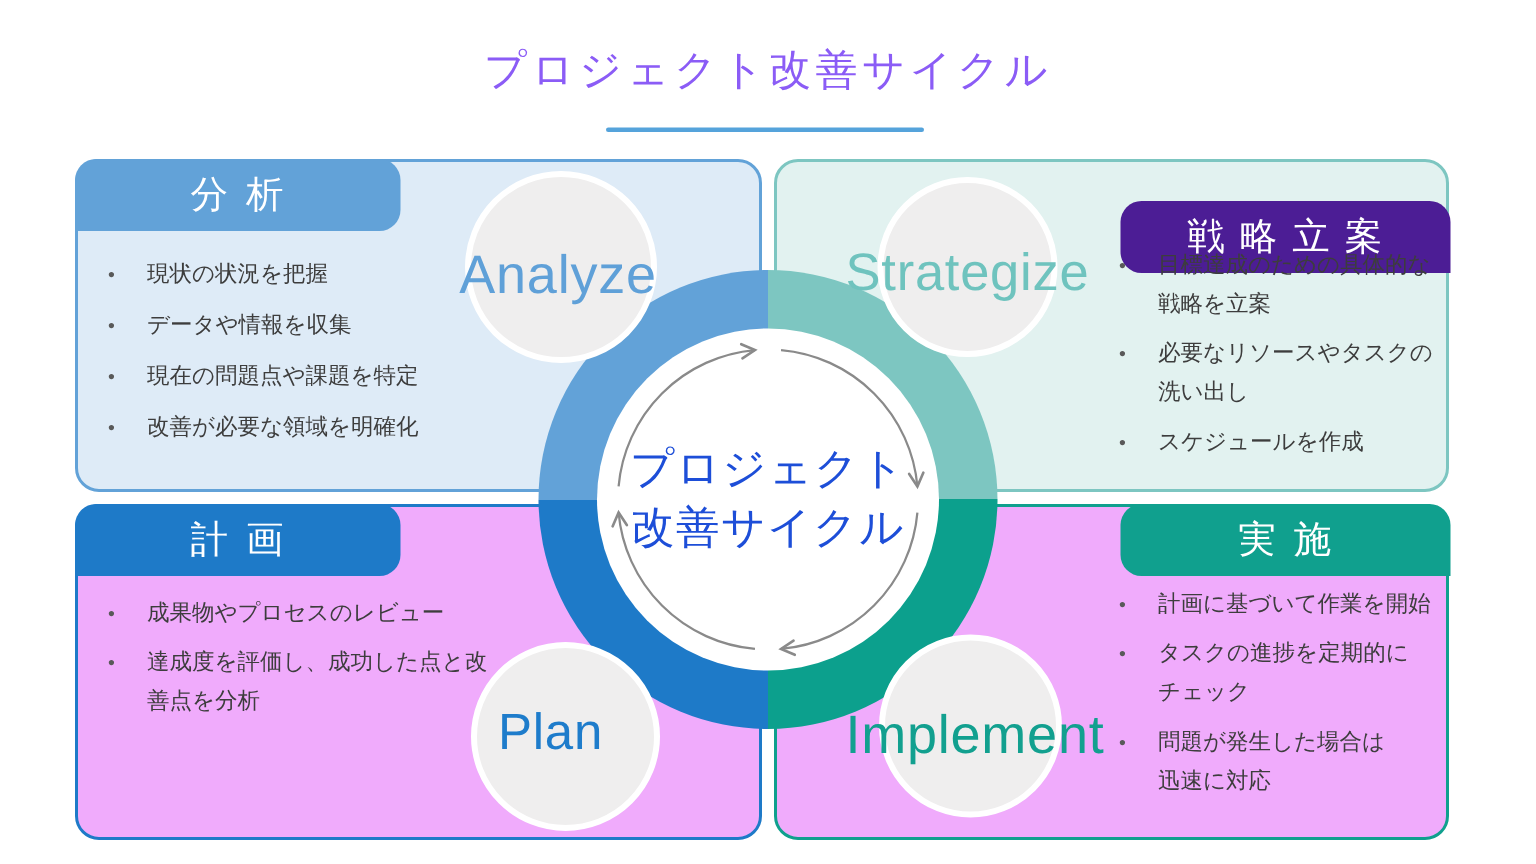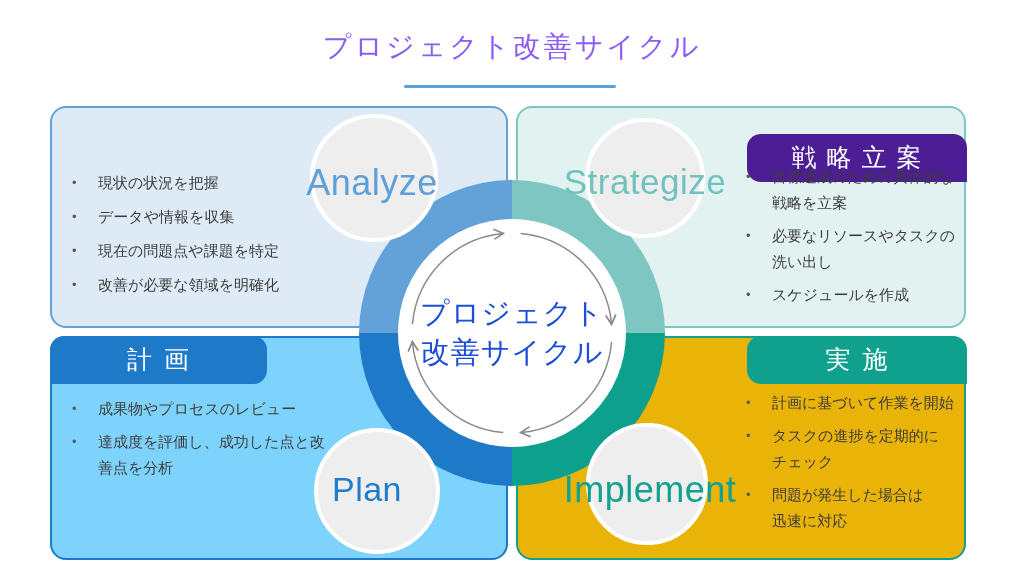--- a/index.html
+++ b/index.html
@@ -19,22 +19,22 @@
     position:absolute;left:404px;top:85px;width:212px;height:3px;
     background:#55A3DB;border-radius:2px;z-index:1;
   }
 
   
   .card{
     position:absolute;border-radius:16px;box-sizing:border-box;z-index:1;
   }
   .card-analyze  {left:50px; top:106px;width:458px;height:222px;background:#DEEBF7;border:2.5px solid #62A2D8;}
   .card-strategize{left:516px;top:106px;width:450px;height:222px;background:#E2F2F0;border:2.5px solid #7DC6C1;}
-  .card-plan     {left:50px; top:336px;width:458px;height:224px;background:#7dd3fc;border:2.5px solid #1E7AC8;}
-  .card-implement{left:516px;top:336px;width:450px;height:224px;background:#eab308;border:2.5px solid #10A08E;text-decoration:underline;}
+  .card-plan     {left:50px; top:336px;width:458px;height:224px;background:#f0abfc;border:2.5px solid #1E7AC8;}
+  .card-implement{left:516px;top:336px;width:450px;height:224px;background:#f0abfc;border:2.5px solid #10A08E;text-decoration:underline;}
 
   .tab{
     position:absolute;top:-2.5px;height:48px;display:flex;align-items:center;justify-content:center;
     color:#ffffff;font-size:25px;letter-spacing:12px;text-indent:12px;font-weight:500;
   }
   .tab-left {left:-2.5px;width:217px;border-radius:14px 14px 14px 0;}
   .tab-right{right:-2.5px;width:220px;border-radius:14px 14px 0 14px;}
   .tab-analyze   {background:#62A2D8;}
   .tab-strategize{background:#4c1d95;letter-spacing:10px;text-indent:10px;margin-top:28px;}
   .tab-plan      {background:#1E7AC8;}
@@ -89,20 +89,21 @@
 </style>
 </head>
 <body>
 
 <div class="stage">
 
   <div class="page-title">プロジェクト改善サイクル</div>
   <div class="title-underline"></div>
 
   <div class="card card-analyze">
+    <div class="tab tab-left tab-analyze">分析</div>
     <ul class="bullets bullets-analyze">
       <li>
           <span class="dot">•</span>
           <span class="txt">現状の状況を把握</span>
         </li>
       <li>
           <span class="dot">•</span>
           <span class="txt">データや情報を収集</span>
         </li>
       <li>

